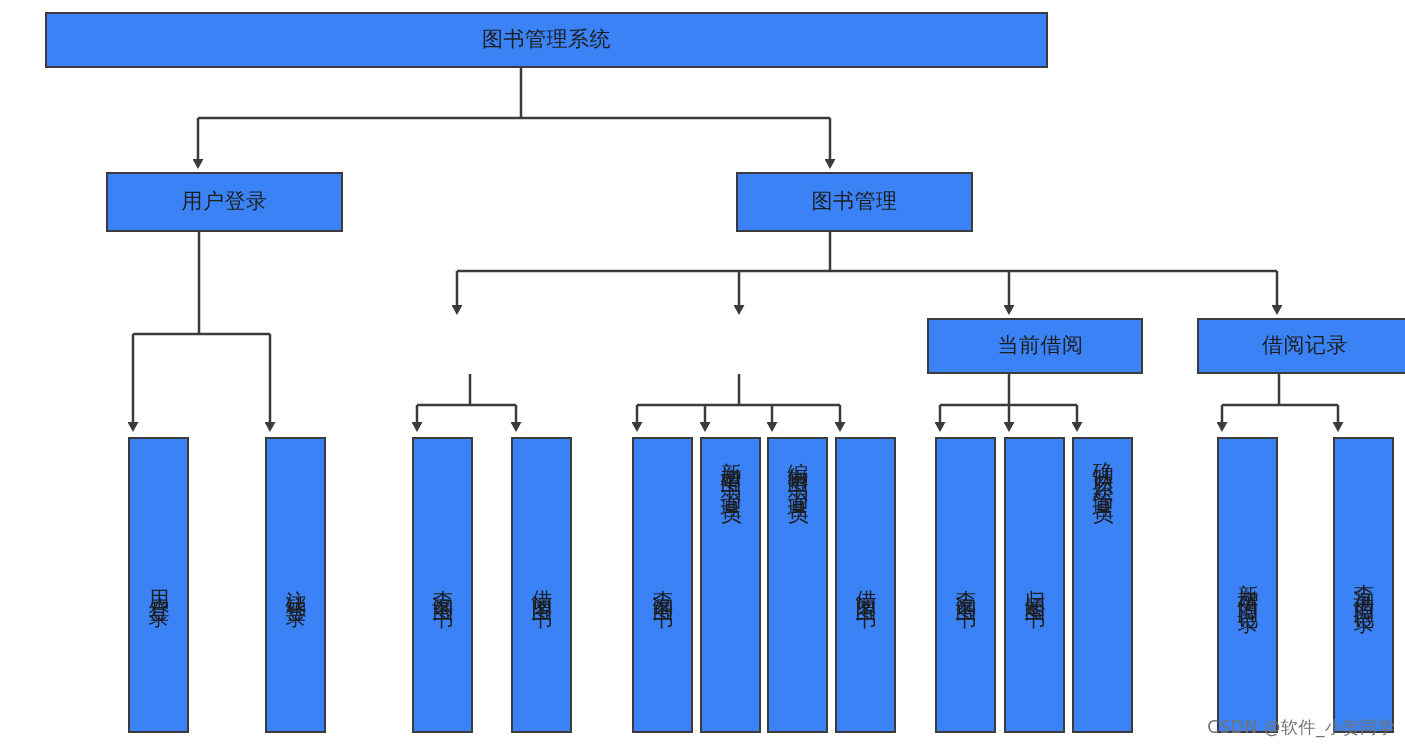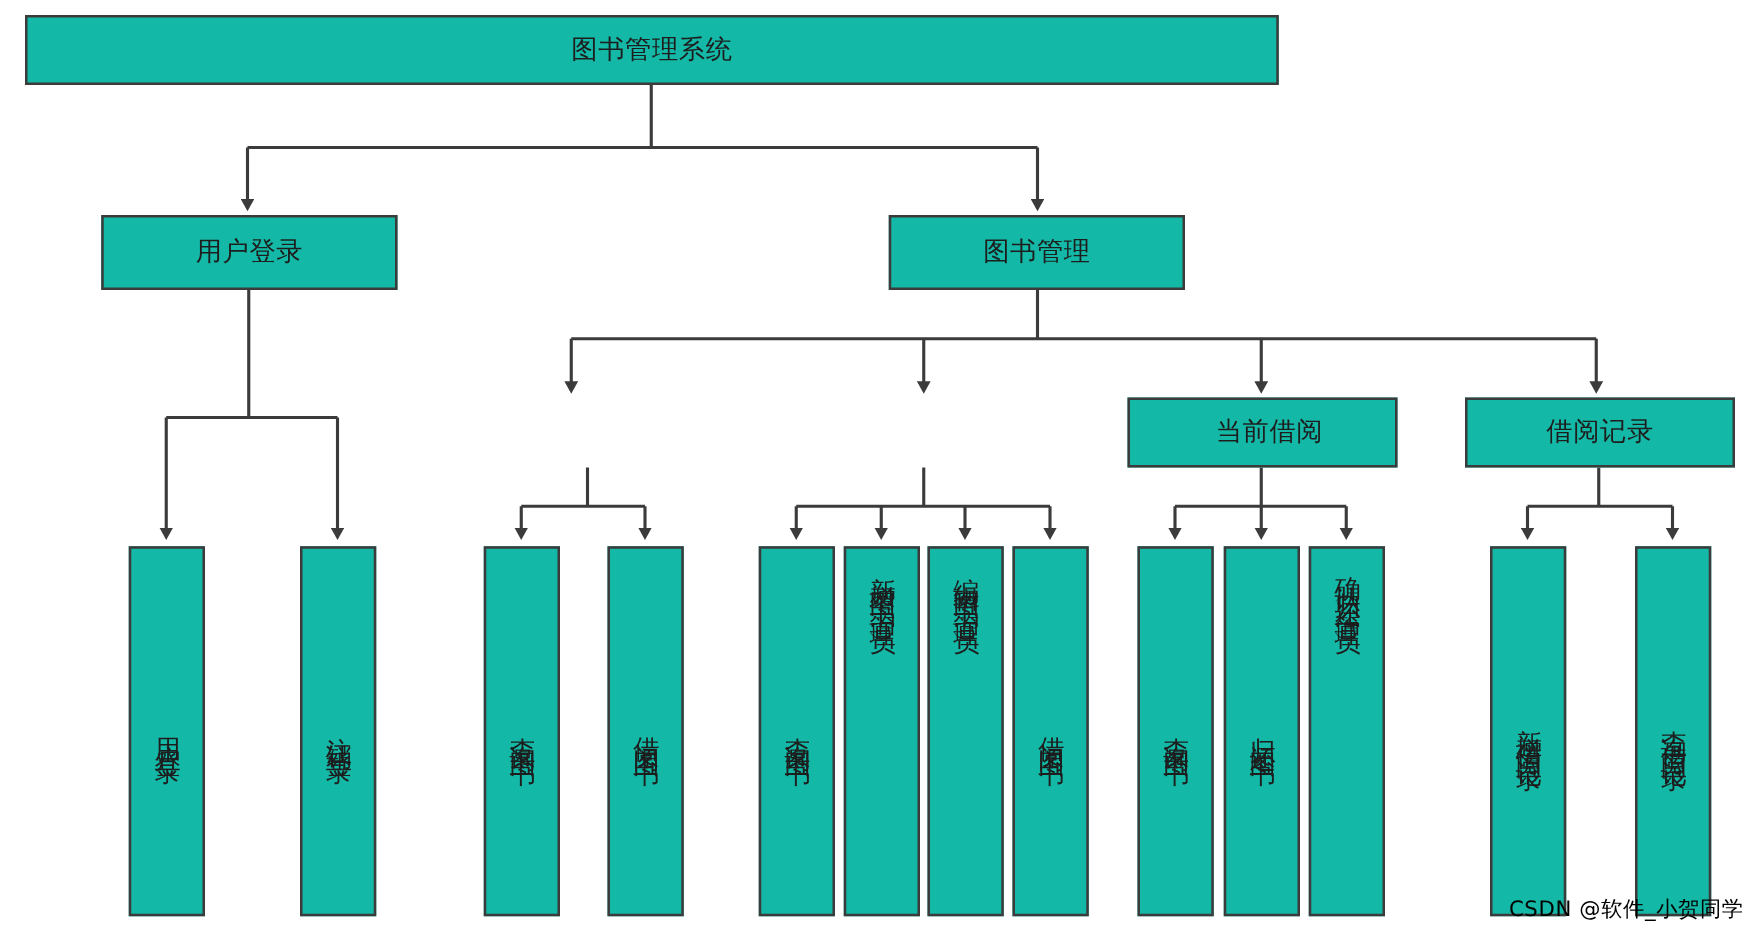--- a/index.html
+++ b/index.html
@@ -24,26 +24,27 @@
     position: absolute;
     left: 0;
     top: 0;
     width: 1405px;
     height: 747px;
     pointer-events: none;
   }
   .node {
     position: absolute;
     box-sizing: border-box;
-    background: #14b8a6;
+    background: #3b82f6;
     border: 2.5px solid #3b3b3b;
     display: flex;
     align-items: center;
     justify-content: center;
     color: #1d1d1d;
+    margin-left: 25px;
   }
   .node .label-h {
     font-size: 21px;
     line-height: 1.1;
     letter-spacing: 0.5px;
     white-space: nowrap;
   }
   .node.leaf {
     align-items: flex-start;
     justify-content: center;
@@ -60,21 +61,21 @@
   }
   .node.leaf.pad-mid {
     align-items: center;
     padding-top: 0;
   }
   .watermark {
     position: absolute;
     right: 10px;
     bottom: 8px;
     font-size: 17px;
-    color: #000000;
+    color: #737373;
     letter-spacing: 0.5px;
     white-space: nowrap;
     user-select: none;
   }
 </style>
 </head>
 <body>
 
 <div id="diagram-root">
 

